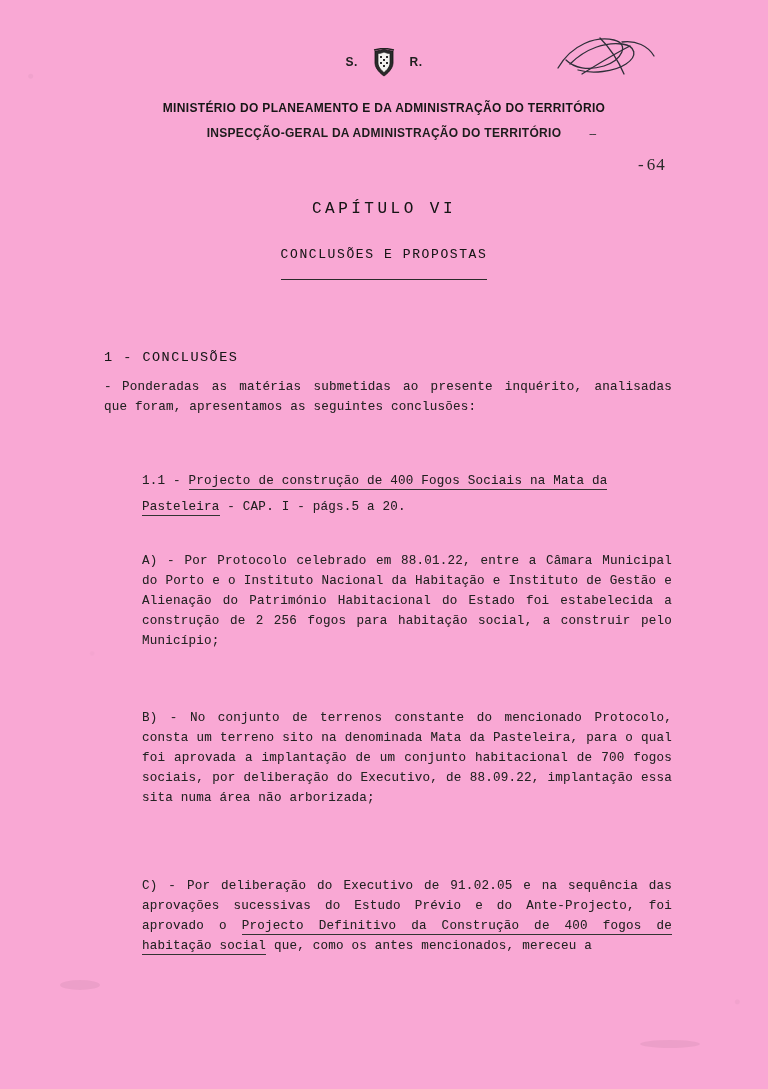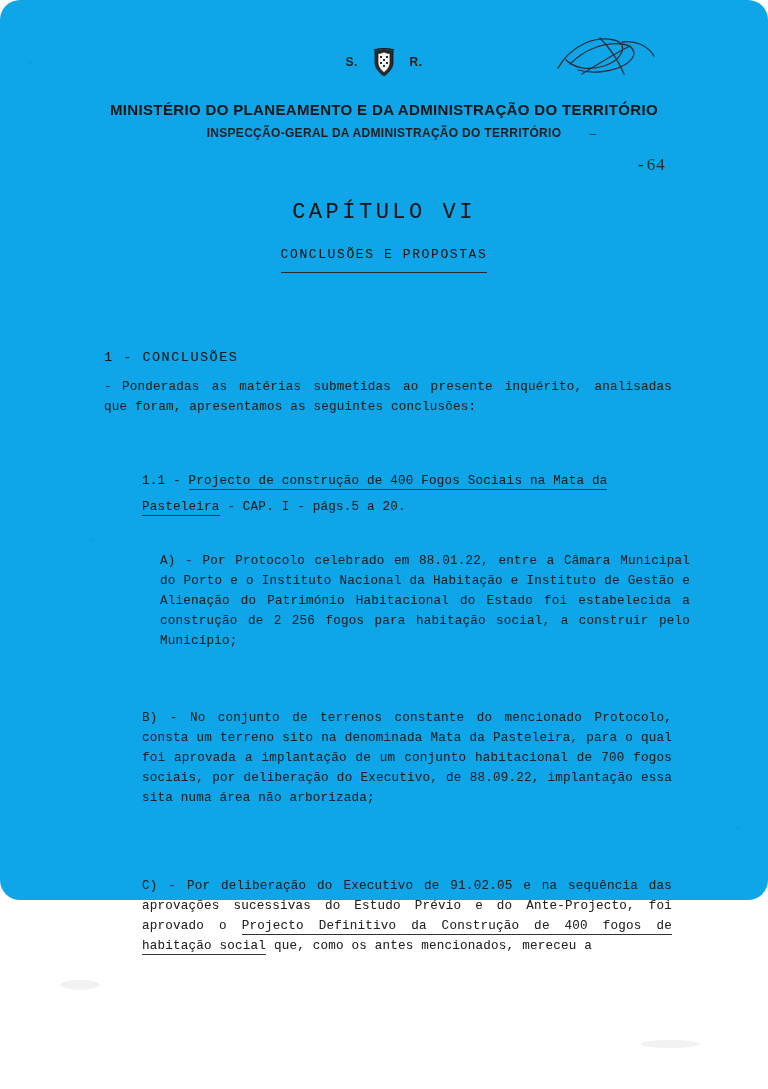--- a/index.html
+++ b/index.html
@@ -11,25 +11,24 @@
     width: 768px;
     height: 1089px;
     font-family: "Liberation Mono", monospace;
     color: #1b1b1b;
     position: relative;
     overflow: hidden;
   }
   .page {
     position: relative;
     width: 768px;
-    height: 900px;
-    background: #0ea5e9;
+    height: 1089px;
+    background: #f9a8d4;
     box-sizing: border-box;
     padding: 0;
-    border-radius: 20px;
   }
   
   .page::before {
     content: "";
     position: absolute;
     inset: 0;
     background:
       radial-gradient(circle at 4% 7%, rgba(0,0,0,0.035) 0 2px, rgba(0,0,0,0) 3px),
       radial-gradient(circle at 96% 92%, rgba(0,0,0,0.03) 0 2px, rgba(0,0,0,0) 3px),
       radial-gradient(circle at 12% 60%, rgba(0,0,0,0.02) 0 1.5px, rgba(0,0,0,0) 3px);
@@ -65,21 +64,21 @@
     width: 110px;
     height: 52px;
   }
   .ministry {
     position: absolute;
     top: 101px;
     left: 0;
     width: 768px;
     text-align: center;
     font-family: "Liberation Sans", sans-serif;
-    font-size: 15px;
+    font-size: 12px;
     font-weight: bold;
     letter-spacing: 0.35px;
     color: #161616;
   }
   .inspection {
     position: absolute;
     top: 126px;
     left: 0;
     width: 768px;
     text-align: center;
@@ -113,37 +112,37 @@
     letter-spacing: -1px;
   }
 
   
   .chapter {
     position: absolute;
     top: 200px;
     left: 0;
     width: 768px;
     text-align: center;
-    font-size: 22px;
+    font-size: 16px;
     letter-spacing: 3.5px;
     color: #141414;
   }
   .subtitle {
     position: absolute;
     top: 247px;
     left: 0;
     width: 768px;
     text-align: center;
     font-size: 13px;
     letter-spacing: 1.6px;
     color: #161616;
   }
   .subtitle span {
     border-bottom: 1px solid #2a2a2a;
-    padding-bottom: 10px;
+    padding-bottom: 17px;
   }
 
   
   .section-heading {
     position: absolute;
     top: 318px;
     left: 104px;
     font-size: 13.5px;
     letter-spacing: 1.5px;
     color: #171717;
@@ -174,21 +173,21 @@
     left: 142px;
     width: 530px;
     font-size: 12.6px;
     line-height: 26px;
     letter-spacing: 0.2px;
     color: #1f1f1f;
     margin-top: 12px;
   }
   .u { border-bottom: 1px solid #333; padding-bottom: 1px; }
 
-  .para.a { top: 551px; left: 160px; width: 530px; }
+  .para.a { top: 551px; left: 142px; width: 530px; }
   .para.b { top: 708px; left: 142px; width: 530px; }
   .para.c { top: 876px; left: 142px; width: 530px; }
 
   .letter { font-weight: normal; }
 
   
   .para, .item-title, .section-heading, .chapter, .subtitle {
     text-shadow: 0 0 0.5px rgba(0,0,0,0.18);
   }
   .smudge {

